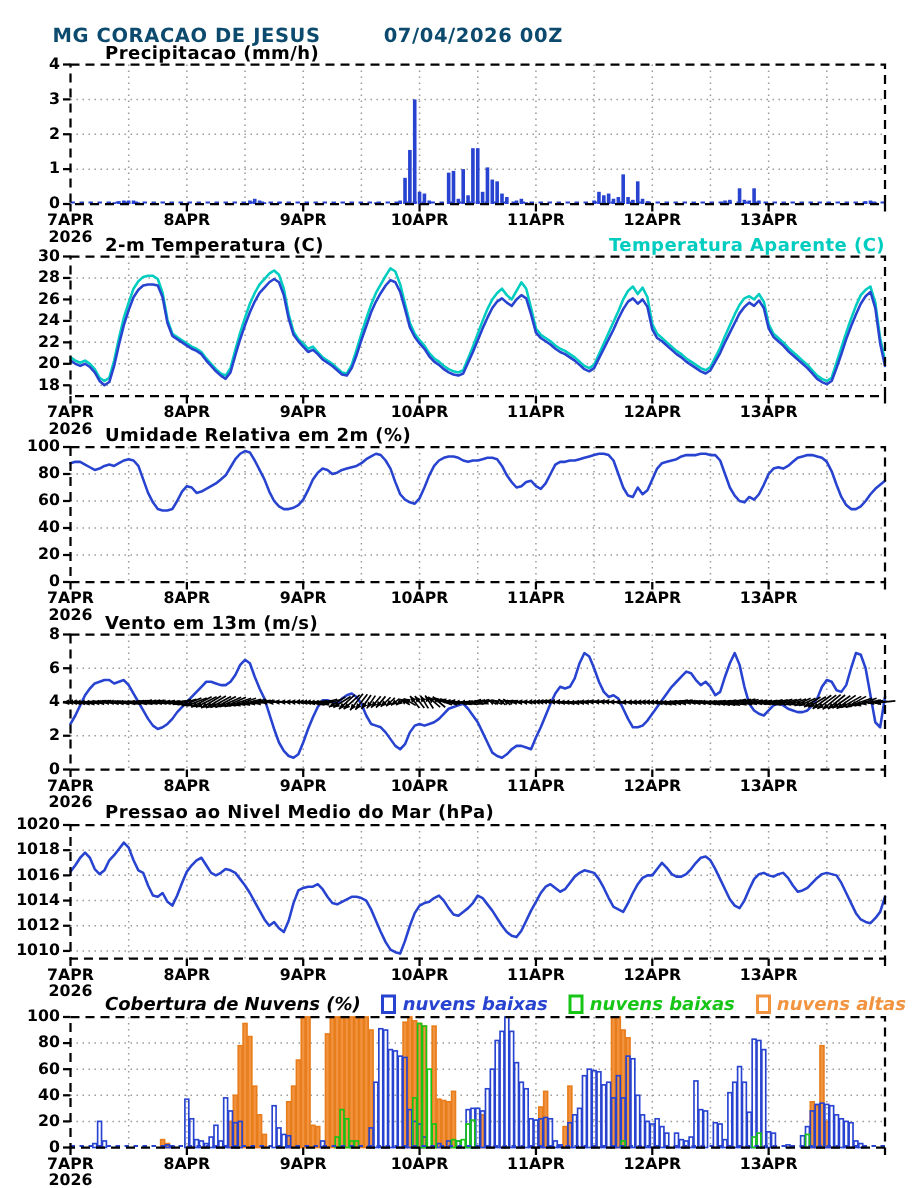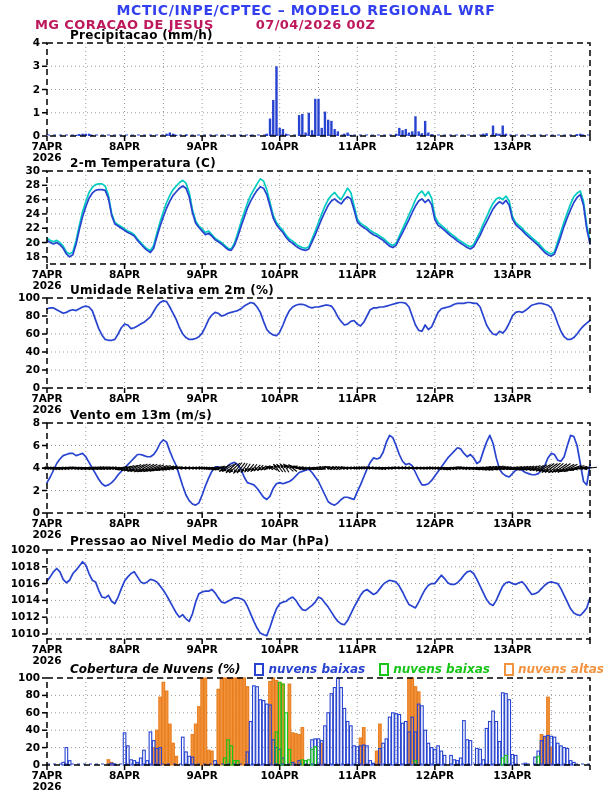--- a/index.html
+++ b/index.html
@@ -1,38 +1,38 @@
 <!DOCTYPE html>
 <html><head>
 <meta charset="utf-8">
 <style>
   html,body{margin:0;padding:0;background:#fff;}
   .page{position:relative;width:612px;height:792px;background:#fff;overflow:hidden;
         font-family:"DejaVu Sans","Liberation Sans",sans-serif;font-weight:bold;}
   .hdr1{position:absolute;top:2px;left:0;width:612px;text-align:center;
         font-size:14px;letter-spacing:0.6px;color:#3340f0;}
-  .hdr2{position:absolute;top:17px;left:35px;font-size:13px;letter-spacing:0.4px;color:#be185d;text-align:right;}
+  .hdr2{position:absolute;top:17px;left:35px;font-size:13px;letter-spacing:0.4px;color:#0c4a6e;text-align:right;}
   .hdr2 .run{margin-left:42px;}
   .coords{position:absolute;top:29px;right:20px;font-size:13px;letter-spacing:0.4px;color:#f08428;}
   .ptitle{position:absolute;font-size:12px;letter-spacing:0.3px;color:#000;}
   .rtitle{position:absolute;font-size:12px;letter-spacing:0.3px;color:#00cdc0;text-align:right;right:22px;}
   .legendrow{position:absolute;left:70px;font-size:12px;display:flex;align-items:center;gap:6px;white-space:nowrap;font-style:italic;}
   .lg{display:inline-flex;align-items:center;margin-left:8px;}
   .lgbox{display:inline-block;width:6px;height:9px;border:2px solid #000;background:#fff;margin-right:4px;}
   svg text{font-family:"DejaVu Sans","Liberation Sans",sans-serif;font-weight:bold;fill:#000;}
 </style>
 </head>
 <body>
 
 <div class="page">
-  <div class="hdr1">MCTIC/INPE/CPTEC – MODELO REGIONAL WRF</div>
   <div class="hdr2"><span>MG CORACAO DE JESUS</span><span class="run">07/04/2026 00Z</span></div>
 
   <div class="ptitle" style="top:28px;left:70px;">Precipitacao (mm/h)</div>
   <div class="ptitle" style="top:156px;left:70px;">2-m Temperatura (C)</div>
+  <div class="rtitle" style="top:156px;">Temperatura Aparente (C)</div>
   <div class="ptitle" style="top:283px;left:70px;">Umidade Relativa em 2m (%)</div>
   <div class="ptitle" style="top:408px;left:70px;">Vento em 13m (m/s)</div>
   <div class="ptitle" style="top:534px;left:70px;">Pressao ao Nivel Medio do Mar (hPa)</div>
 
   <div class="legendrow" style="top:662px;">
     <span>Cobertura de Nuvens (%)</span>
     <span class="lg">
         <span class="lgbox" id="lgb0" style="border-color: rgb(39, 67, 208);"></span>
         <span id="lgt0" style="color: rgb(39, 67, 208);">nuvens baixas</span>
       </span>

